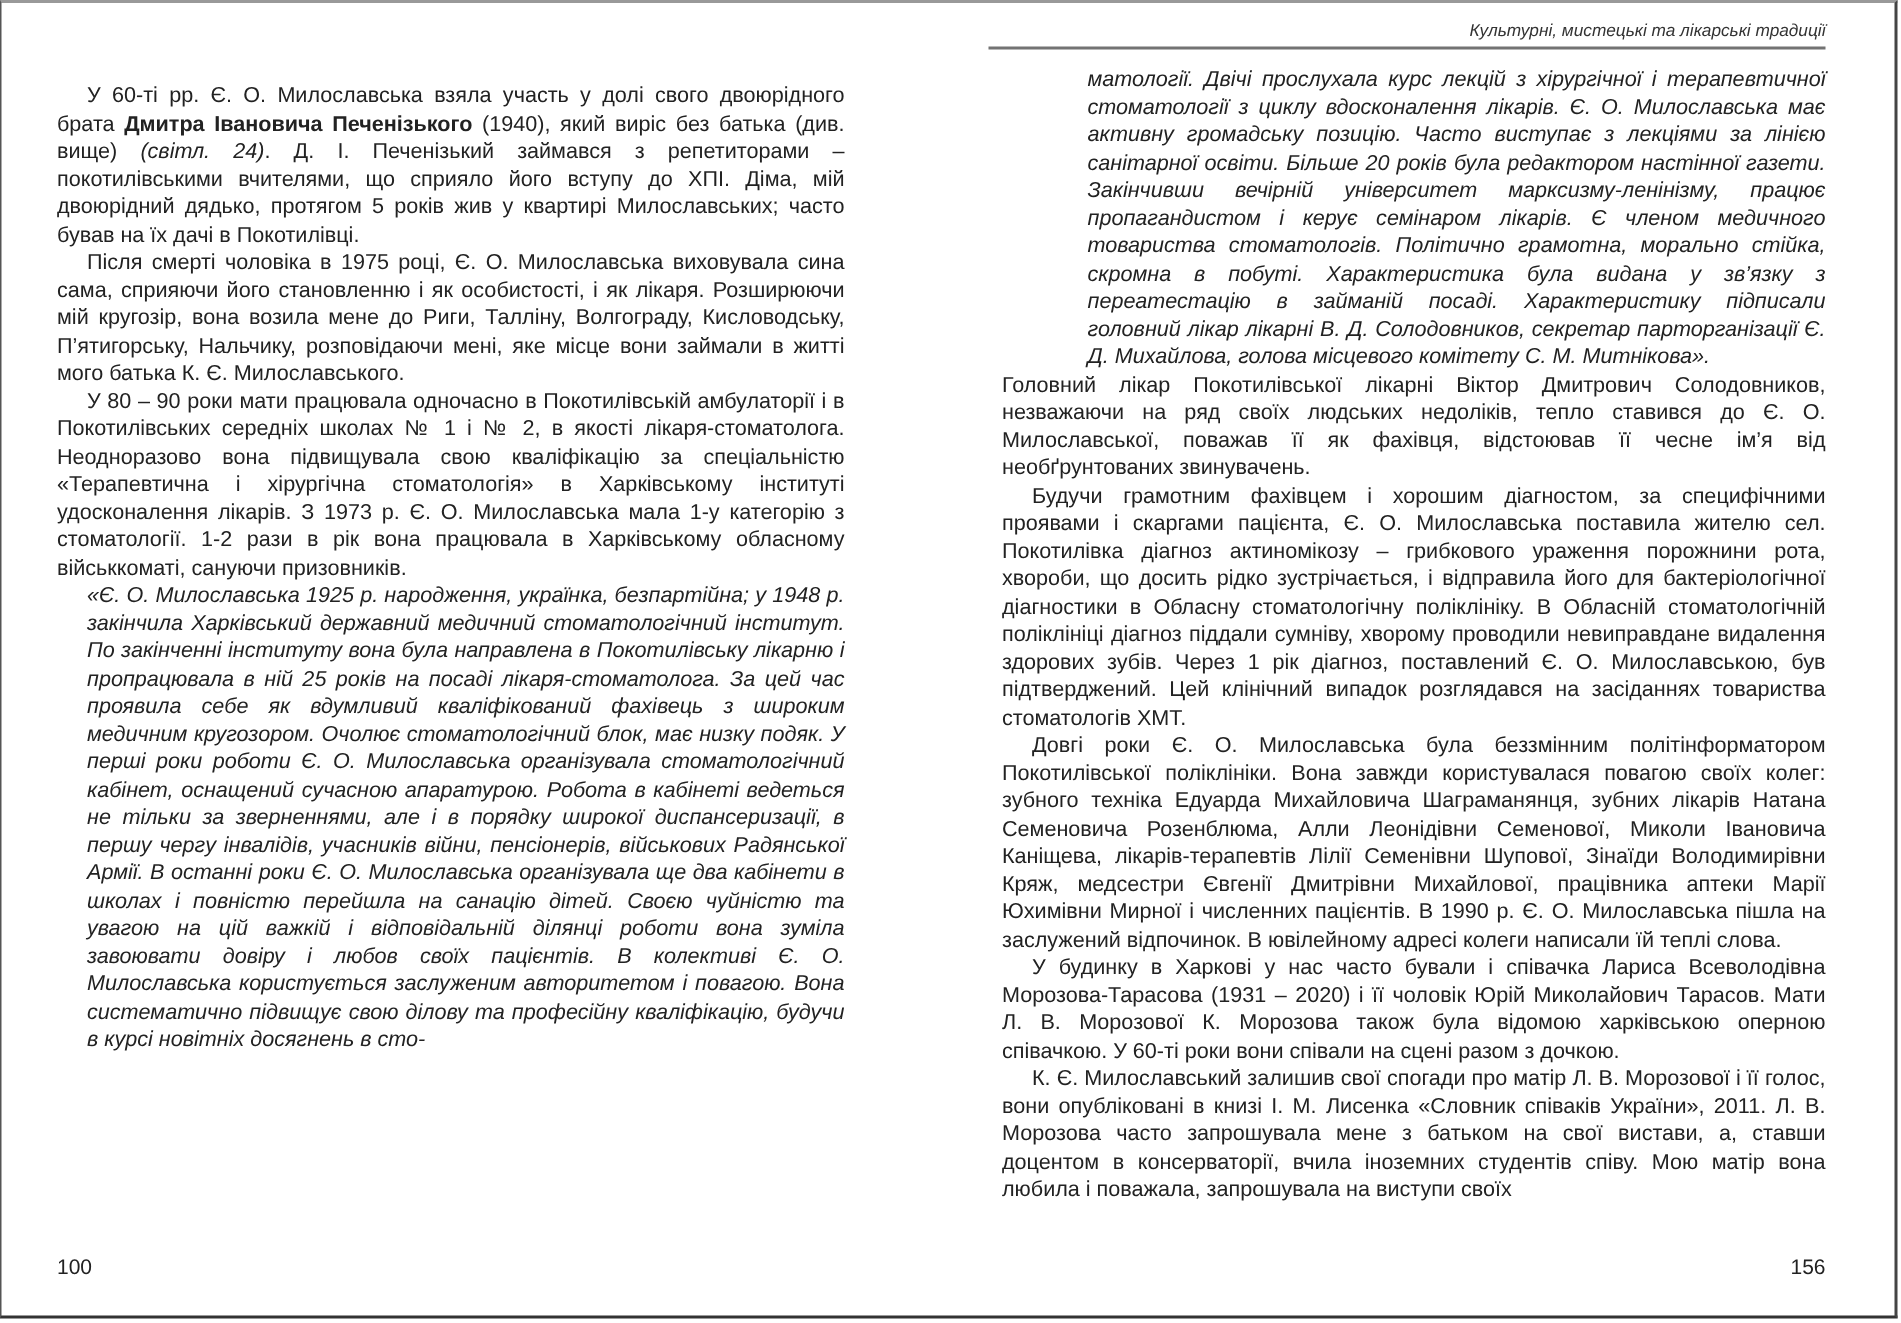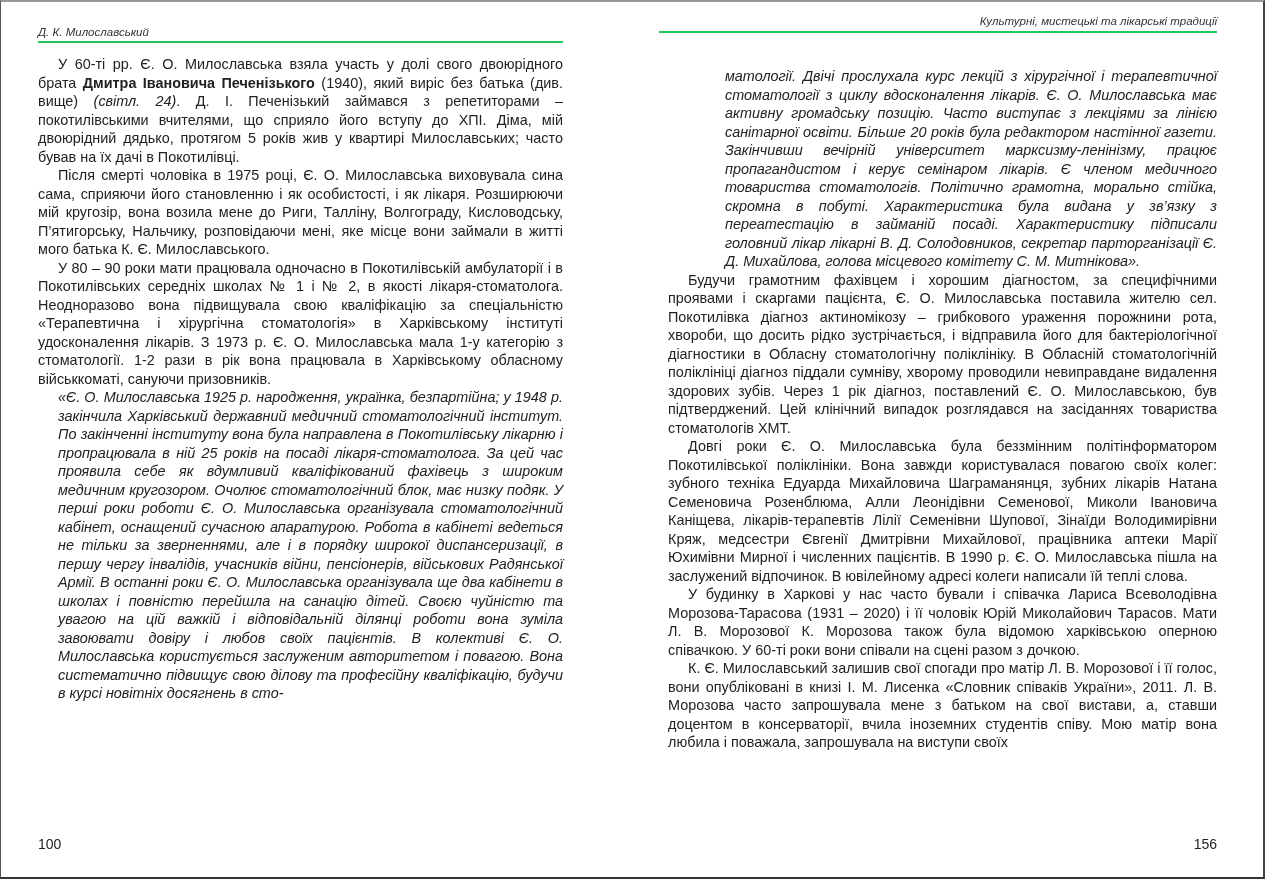--- a/index.html
+++ b/index.html
@@ -4,58 +4,58 @@
 <style>
   html, body { margin:0; padding:0; background:#fff; }
   body { width:1267px; height:882px; position:relative; overflow:hidden;
          font-family:"Liberation Sans", sans-serif; color:#222; }
   .frame { position:absolute; left:0; top:0; width:1265px; height:879px;
            border-top:2px solid #999; border-left:1px solid #555;
            border-right:2px solid #444; border-bottom:2px solid #333; box-sizing:border-box; }
   .page { position:absolute; top:0; height:880px; }
   .page.left { left:38px; width:525px; }
   .page.right { left:725px; width:492px; }
-  .runhead { font-style:italic; font-size:11.5px; color:#333; border-bottom:2px solid #22c55e; }
+  .runhead { font-style:italic; font-size:11.5px; color:#333; border-bottom:2px solid #737373; }
   .left .runhead { position:absolute; top:26px; left:0; width:525px; padding-bottom:3px; }
   .right .runhead { position:absolute; top:15px; left:-66px; width:558px; text-align:right; line-height:13px; padding-bottom:3px; }
   .body { position:absolute; top:55px; left:0; width:100%; font-size:14.4px; line-height:18.5px; text-align:justify; }
   .right .body { top:44px; }
   .left .body { width:525px; }
   p { margin:0; }
   .ind { text-indent:20px; }
   .quote { font-style:italic; padding-left:20px; }
-  .right .quote { padding-left:0;margin-top:23px; }
+  .right .quote { padding-left:0; }
   .right .noind { margin-left:-57px; }
   .right .ind2 { margin-left:-57px; text-indent:20px; }
   b { font-weight:bold; }
   .pagenum { position:absolute; top:836px; font-size:14px; }
   .left .pagenum { left:0; }
   .right .pagenum { right:0; }
 </style>
 </head>
 <body>
 
 <div class="frame"></div>
 
 <div class="page left">
-  <div class="runhead">Д. К. Милославський</div>
   <div class="body">
     <p class="ind"><span>У 60-ті рр. Є. О. Милославська взяла участь у долі свого двоюрідного брата </span><b>Дмитра Івановича Печенізького</b><span> (1940), який виріс без батька (див. вище) </span><i>(світл. 24)</i><span>. Д. І. Печенізький займався з репетиторами – покотилівськими вчителями, що сприяло його вступу до ХПІ. Діма, мій двоюрідний дядько, протягом 5 років жив у квартирі Милославських; часто бував на їх дачі в Покотилівці.</span></p>
     <p class="ind">Після смерті чоловіка в 1975 році, Є. О. Милославська виховувала сина сама, сприяючи його становленню і як особистості, і як лікаря. Розширюючи мій кругозір, вона возила мене до Риги, Талліну, Волгограду, Кисловодську, П’ятигорську, Нальчику, розповідаючи мені, яке місце вони займали в житті мого батька К. Є. Милославського.</p>
     <p class="ind">У 80 – 90 роки мати працювала одночасно в Покотилівській амбулаторії і в Покотилівських середніх школах № 1 і № 2, в якості лікаря-стоматолога. Неодноразово вона підвищувала свою кваліфікацію за спеціальністю «Терапевтична і хірургічна стоматологія» в Харківському інституті удосконалення лікарів. З 1973 р. Є. О. Милославська мала 1-у категорію з стоматології. 1-2 рази в рік вона працювала в Харківському обласному військкоматі, сануючи призовників.</p>
     <p class="quote">«Є. О. Милославська 1925 р. народження, українка, безпартійна; у 1948 р. закінчила Харківський державний медичний стоматологічний інститут. По закінченні інституту вона була направлена в Покотилівську лікарню і пропрацювала в ній 25 років на посаді лікаря-стоматолога. За цей час проявила себе як вдумливий кваліфікований фахівець з широким медичним кругозором. Очолює стоматологічний блок, має низку подяк. У перші роки роботи Є. О. Милославська організувала стоматологічний кабінет, оснащений сучасною апаратурою. Робота в кабінеті ведеться не тільки за зверненнями, але і в порядку широкої диспансеризації, в першу чергу інвалідів, учасників війни, пенсіонерів, військових Радянської Армії. В останні роки Є. О. Милославська організувала ще два кабінети в школах і повністю перейшла на санацію дітей. Своєю чуйністю та увагою на цій важкій і відповідальній ділянці роботи вона зуміла завоювати довіру і любов своїх пацієнтів. В колективі Є. О. Милославська користується заслуженим авторитетом і повагою. Вона систематично підвищує свою ділову та професійну кваліфікацію, будучи в курсі новітніх досягнень в сто-</p>
   </div>
   <div class="pagenum">100</div>
 </div>
 
 <div class="page right">
   <div class="runhead">
     <div>Культурні, мистецькі та лікарські традиції</div>
   </div>
   <div class="body">
     <p class="quote">матології. Двічі прослухала курс лекцій з хірургічної і терапевтичної стоматології з циклу вдосконалення лікарів. Є. О. Милославська має активну громадську позицію. Часто виступає з лекціями за лінією санітарної освіти. Більше 20 років була редактором настінної газети. Закінчивши вечірній університет марксизму-ленінізму, працює пропагандистом і керує семінаром лікарів. Є членом медичного товариства стоматологів. Політично грамотна, морально стійка, скромна в побуті. Характеристика була видана у зв’язку з переатестацію в займаній посаді. Характеристику підписали головний лікар лікарні В. Д. Солодовников, секретар парторганізації Є. Д. Михайлова, голова місцевого комітету С. М. Митнікова».</p>
+    <p class="noind">Головний лікар Покотилівської лікарні Віктор Дмитрович Солодовников, незважаючи на ряд своїх людських недоліків, тепло ставився до Є. О. Милославської, поважав її як фахівця, відстоював її чесне ім’я від необґрунтованих звинувачень.</p>
     <p class="ind2">Будучи грамотним фахівцем і хорошим діагностом, за специфічними проявами і скаргами пацієнта, Є. О. Милославська поставила жителю сел. Покотилівка діагноз актиномікозу – грибкового ураження порожнини рота, хвороби, що досить рідко зустрічається, і відправила його для бактеріологічної діагностики в Обласну стоматологічну поліклініку. В Обласній стоматологічній поліклініці діагноз піддали сумніву, хворому проводили невиправдане видалення здорових зубів. Через 1 рік діагноз, поставлений Є. О. Милославською, був підтверджений. Цей клінічний випадок розглядався на засіданнях товариства стоматологів ХМТ.</p>
     <p class="ind2">Довгі роки Є. О. Милославська була беззмінним політінформатором Покотилівської поліклініки. Вона завжди користувалася повагою своїх колег: зубного техніка Едуарда Михайловича Шаграманянця, зубних лікарів Натана Семеновича Розенблюма, Алли Леонідівни Семенової, Миколи Івановича Каніщева, лікарів-терапевтів Лілії Семенівни Шупової, Зінаїди Володимирівни Кряж, медсестри Євгенії Дмитрівни Михайлової, працівника аптеки Марії Юхимівни Мирної і численних пацієнтів. В 1990 р. Є. О. Милославська пішла на заслужений відпочинок. В ювілейному адресі колеги написали їй теплі слова.</p>
     <p class="ind2">У будинку в Харкові у нас часто бували і співачка Лариса Всеволодівна Морозова-Тарасова (1931 – 2020) і її чоловік Юрій Миколайович Тарасов. Мати Л. В. Морозової К. Морозова також була відомою харківською оперною співачкою. У 60-ті роки вони співали на сцені разом з дочкою.</p>
     <p class="ind2">К. Є. Милославський залишив свої спогади про матір Л. В. Морозової і її голос, вони опубліковані в книзі І. М. Лисенка «Словник співаків України», 2011. Л. В. Морозова часто запрошувала мене з батьком на свої вистави, а, ставши доцентом в консерваторії, вчила іноземних студентів співу. Мою матір вона любила і поважала, запрошувала на виступи своїх</p>
   </div>
   <div class="pagenum">156</div>
 </div>
 
 </body></html>

